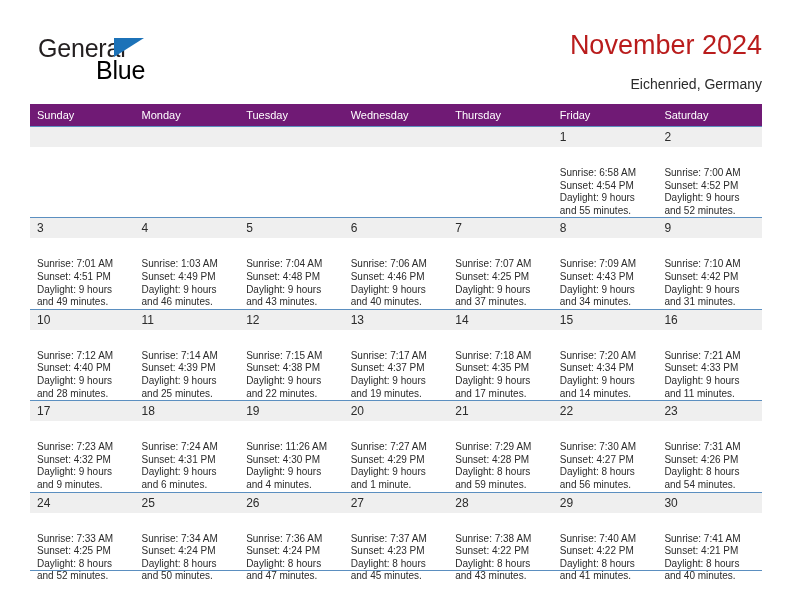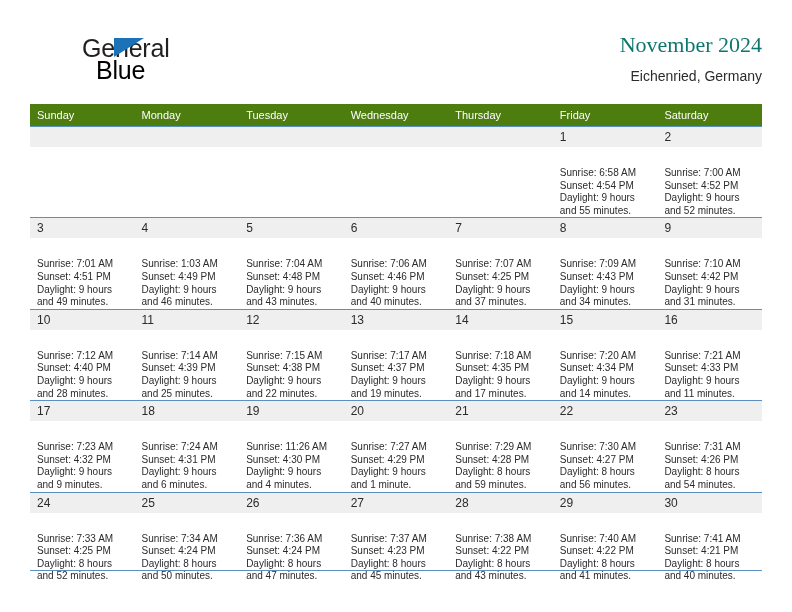--- a/index.html
+++ b/index.html
@@ -37,21 +37,20 @@
     height: 58px;
   }
   .logo-general {
     position: absolute;
     left: 0px;
     top: 0px;
     font-size: 25px;
     letter-spacing: -0.2px;
     color: #231f20;
     line-height: 28px;
-    margin-left: 44px;
   }
   .logo-tri {
     position: absolute;
     left: 76px;
     top: 4px;
     width: 0;
     height: 0;
     border-left: 30px solid #1c72b8;
     border-bottom: 19px solid transparent;
   }
@@ -65,45 +64,44 @@
     line-height: 28px;
   }
 
   .title-block {
     position: absolute;
     right: 0px;
     top: 0px;
     text-align: right;
   }
   .cal-title {
-    font-size: 22px;
-    color: #0f766e;
+    font-size: 27px;
+    color: #b91c1c;
     line-height: 34px;
     white-space: nowrap;
-    font-family: Liberation Serif, serif;
   }
   .cal-subtitle {
     font-size: 14px;
     color: #2b2b2b;
     line-height: 20px;
-    margin-top: 4px;
+    margin-top: 12px;
     white-space: nowrap;
   }
 
   
   .calendar {
     position: absolute;
     left: 30px;
     top: 104px;
     width: 732px;
     border-collapse: collapse;
     table-layout: fixed;
   }
   .calendar th {
-    background: #4d7c0f;
+    background: #701a75;
     color: #ffffff;
     font-size: 11px;
     font-weight: normal;
     text-align: left;
     padding: 5px 0 5px 7px;
     height: 12px;
     border: none;
   }
   .calendar td {
     width: 104.5px;

